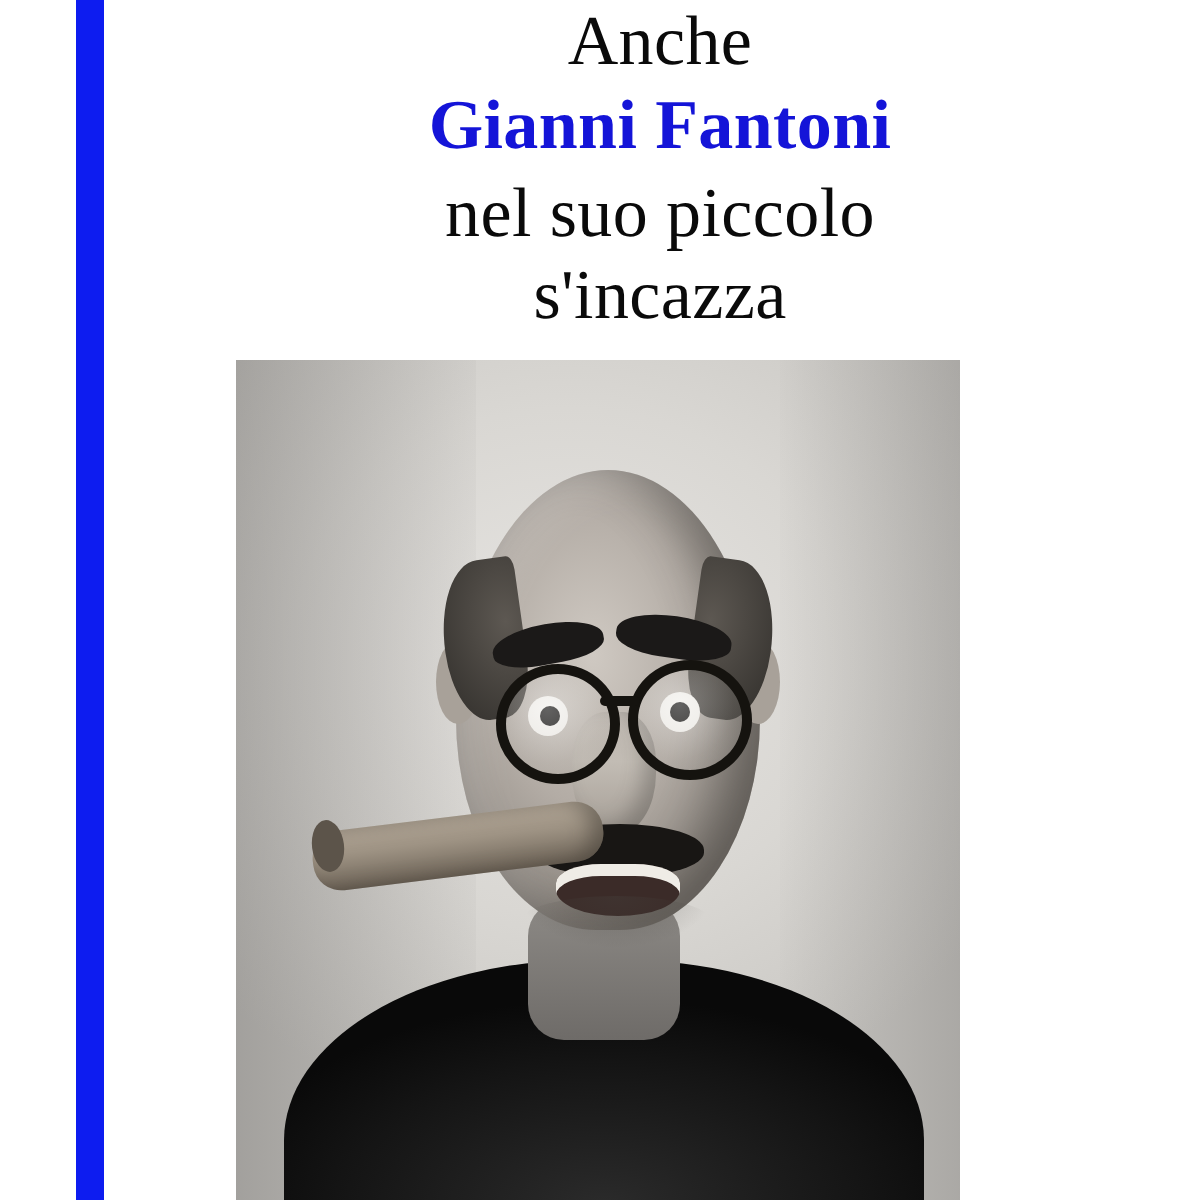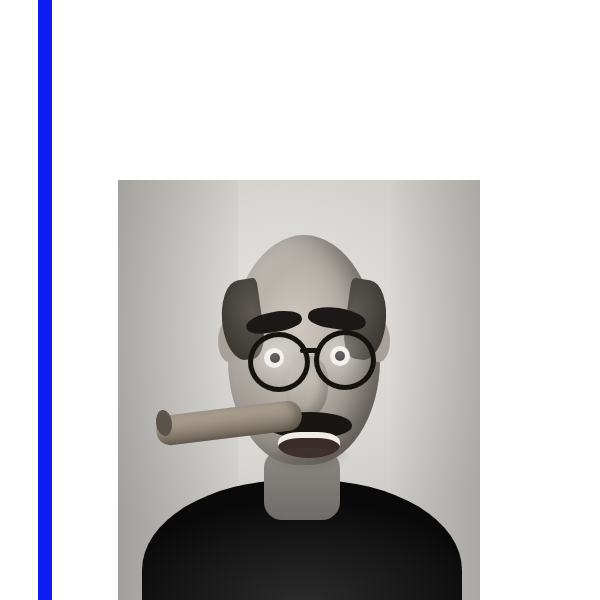--- a/index.html
+++ b/index.html
@@ -245,20 +245,26 @@
     transform: rotate(-7deg);
   }
 </style>
 </head>
 <body>
 
 <div id="poster">
 
   <div id="left-bar"></div>
 
+  <div id="headline">
+    <div class="line line-1">Anche</div>
+    <div class="line line-2">Gianni Fantoni</div>
+    <div class="line line-3">nel suo piccolo</div>
+    <div class="line line-4">s'incazza</div>
+  </div>
 
   <div id="photo-frame">
     <div class="bg-wall"></div>
     <div class="wall-shadow"></div>
     <div class="wall-shadow-r"></div>
     <div class="body-shirt"></div>
     <div class="neck"></div>
     <div class="head"></div>
     <div class="ear-l"></div>
     <div class="ear-r"></div>

